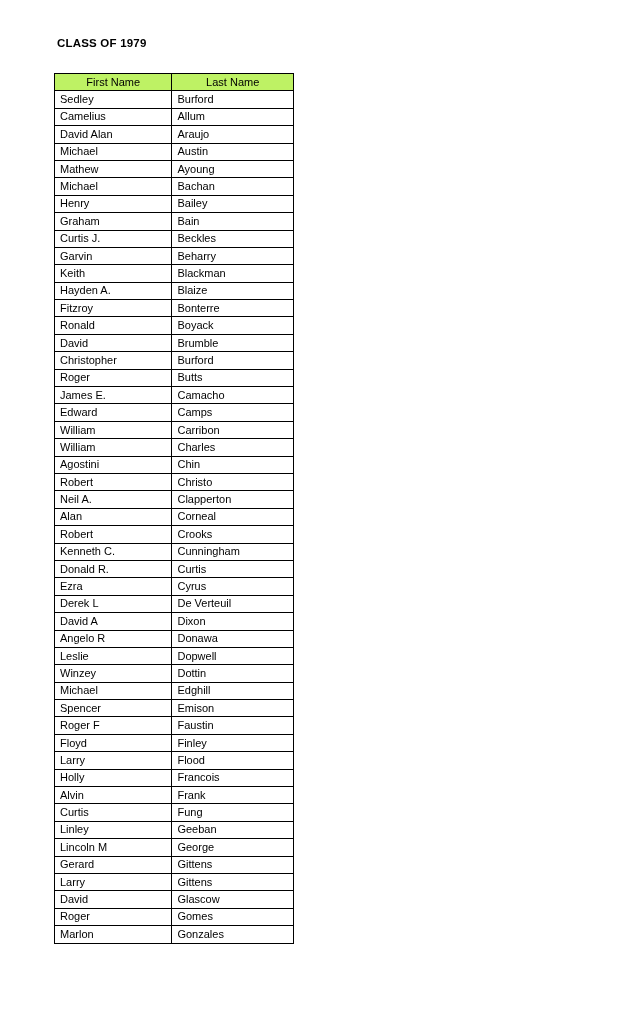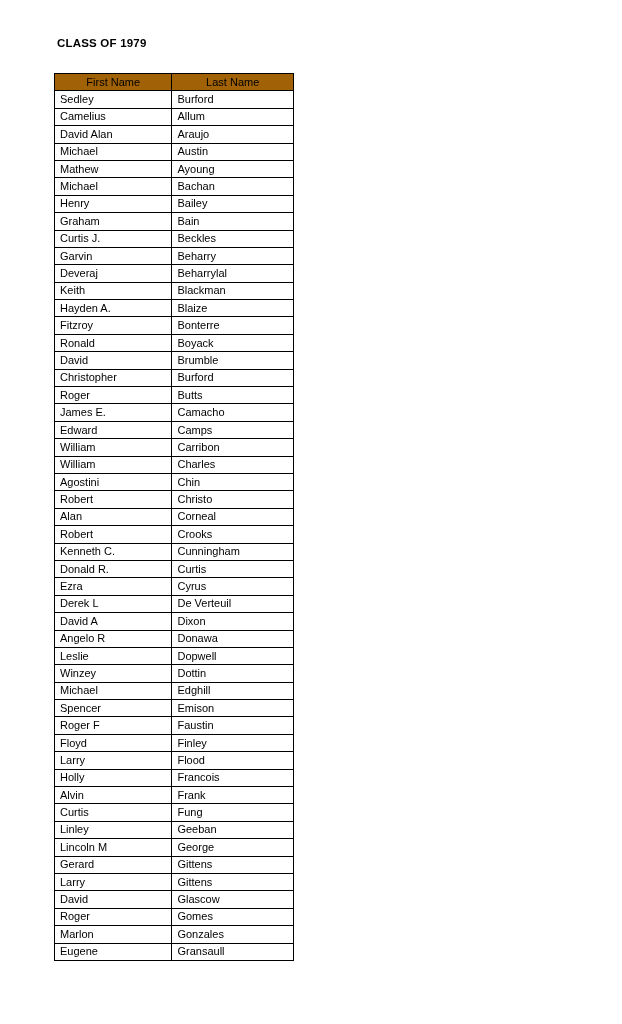--- a/index.html
+++ b/index.html
@@ -44,21 +44,21 @@
     height: 17.4px;
     line-height: 15px;
     font-size: 11px;
     padding: 0 0 0 5px;
     vertical-align: middle;
     box-sizing: border-box;
     overflow: hidden;
     white-space: nowrap;
   }
   .names-table th {
-    background: #a16207;
+    background: #bef264;
     font-weight: normal;
     text-align: center;
     padding-left: 0;
   }
   .col-first { width: 114px; }
   .col-last  { width: 118px; }
 </style>
 </head>
 <body>
 
@@ -108,24 +108,20 @@
         </tr>
         <tr>
           <td class="col-first">Curtis J.</td>
           <td class="col-last">Beckles</td>
         </tr>
         <tr>
           <td class="col-first">Garvin</td>
           <td class="col-last">Beharry</td>
         </tr>
         <tr>
-          <td class="col-first">Deveraj</td>
-          <td class="col-last">Beharrylal</td>
-        </tr>
-        <tr>
           <td class="col-first">Keith</td>
           <td class="col-last">Blackman</td>
         </tr>
         <tr>
           <td class="col-first">Hayden A.</td>
           <td class="col-last">Blaize</td>
         </tr>
         <tr>
           <td class="col-first">Fitzroy</td>
           <td class="col-last">Bonterre</td>
@@ -164,20 +160,24 @@
         </tr>
         <tr>
           <td class="col-first">Agostini</td>
           <td class="col-last">Chin</td>
         </tr>
         <tr>
           <td class="col-first">Robert</td>
           <td class="col-last">Christo</td>
         </tr>
         <tr>
+          <td class="col-first">Neil A.</td>
+          <td class="col-last">Clapperton</td>
+        </tr>
+        <tr>
           <td class="col-first">Alan</td>
           <td class="col-last">Corneal</td>
         </tr>
         <tr>
           <td class="col-first">Robert</td>
           <td class="col-last">Crooks</td>
         </tr>
         <tr>
           <td class="col-first">Kenneth C.</td>
           <td class="col-last">Cunningham</td>
@@ -263,20 +263,16 @@
           <td class="col-last">Glascow</td>
         </tr>
         <tr>
           <td class="col-first">Roger</td>
           <td class="col-last">Gomes</td>
         </tr>
         <tr>
           <td class="col-first">Marlon</td>
           <td class="col-last">Gonzales</td>
         </tr>
-        <tr>
-          <td class="col-first">Eugene</td>
-          <td class="col-last">Gransaull</td>
-        </tr>
       </tbody>
   </table>
 
 </div>
 
 </body></html>

